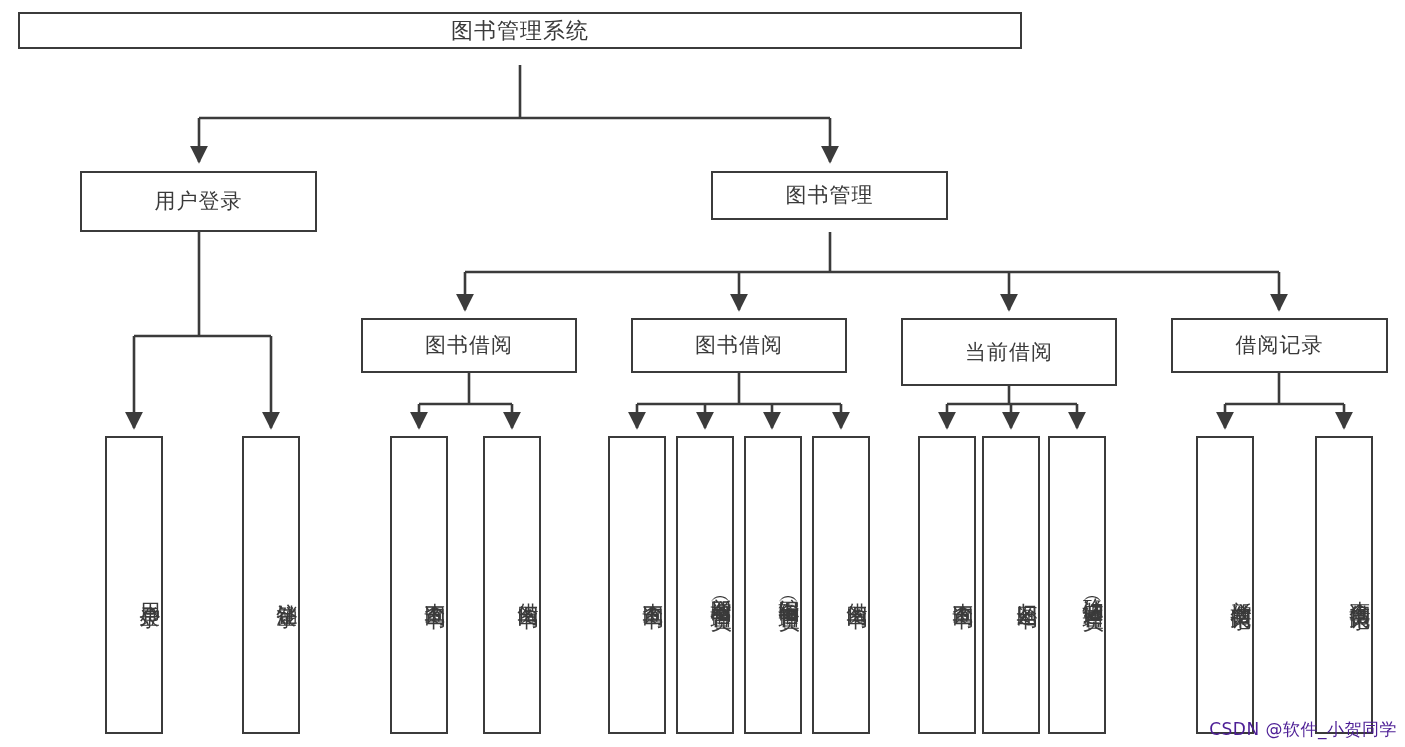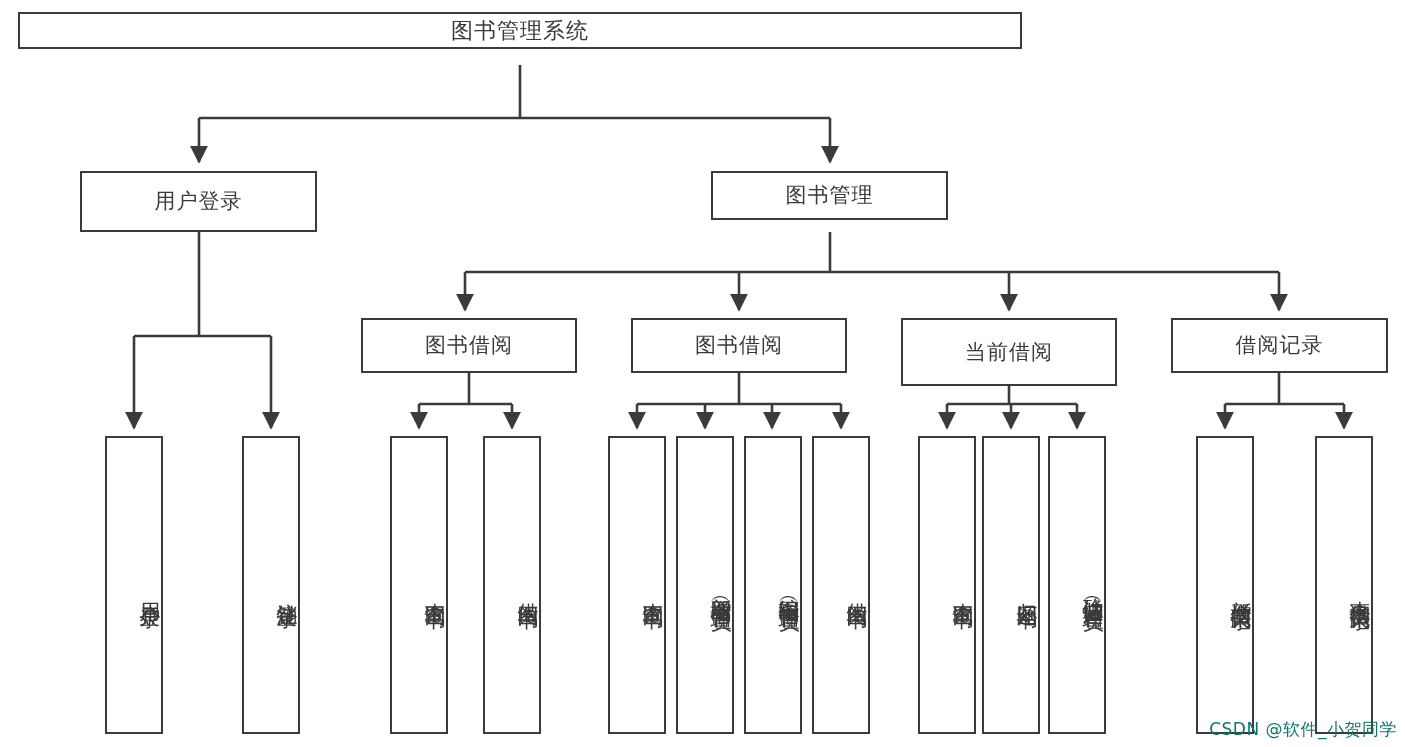--- a/index.html
+++ b/index.html
@@ -57,21 +57,21 @@
     overflow: hidden;
   }
   .node-v span {
     display: block;
   }
   .watermark {
     position: absolute;
     right: 8px;
     bottom: 6px;
     font-size: 17px;
-    color: #0f766e;
+    color: #4c1d95;
     letter-spacing: 0.5px;
     white-space: nowrap;
     font-family: "DejaVu Sans", "Liberation Sans", sans-serif;
   }
 </style>
 </head>
 <body>
 
 <div id="canvas">
 

